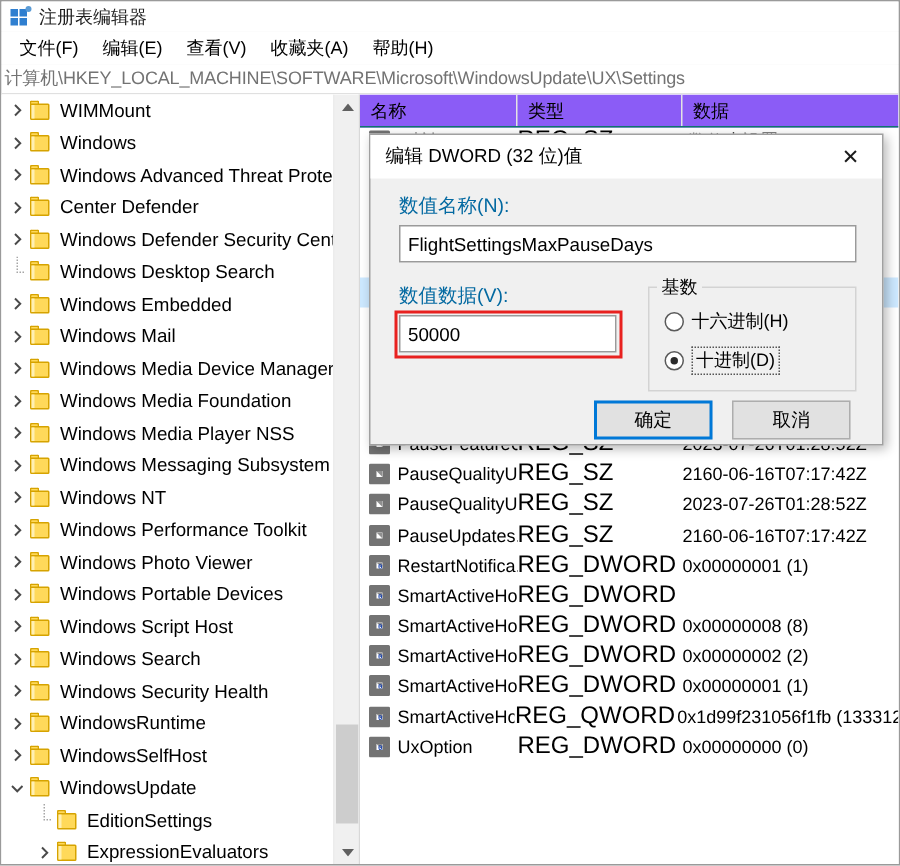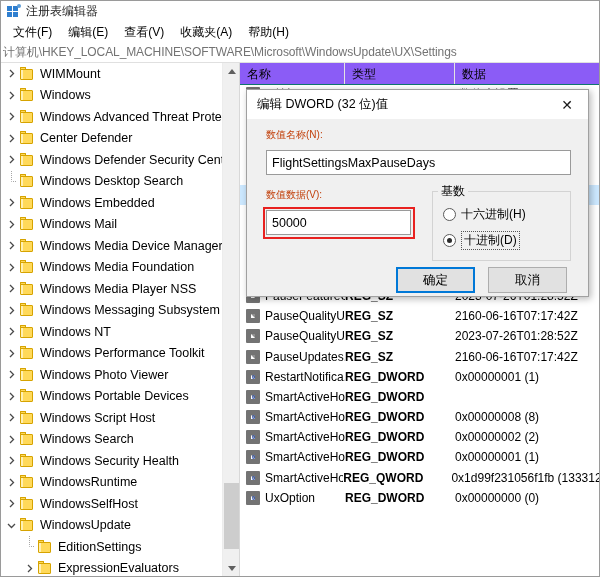--- a/index.html
+++ b/index.html
@@ -240,21 +240,21 @@
   }
   .list-row.selected { background: #cce8ff; }
   .cell-name {
     width: 105px;
     display: flex;
     align-items: center;
     padding-left: 6px;
     box-sizing: border-box;
     overflow: hidden;
   }
-  .cell-type { width: 110px; font-size: 12px; overflow: hidden; font-weight: bold; }
+  .cell-type { width: 110px; font-size: 16px; overflow: hidden; }
   .cell-data { flex: 1 1 auto; font-size: 12px; overflow: hidden; }
   .val-name { font-size: 12px; color: #000000; }
 
   
   .vico {
     width: 14px; height: 14px;
     flex: 0 0 auto;
     margin-right: 5px;
     background: #ffffff;
     border: 5px solid #737373;
@@ -321,22 +321,22 @@
     cursor: default;
   }
 
   .dlg-body {
     position: relative;
     height: 178px;
     padding: 0;
   }
   .dlg-label {
     position: absolute;
-    font-size: 10px;
-    color: #c2410c;
+    font-size: 13px;
+    color: #0369a1;
     white-space: nowrap;
   }
 
   .dlg-input {
     position: absolute;
     background: #ffffff;
     border: 1px solid #9a9a9a;
     box-sizing: border-box;
     font-size: 12.5px;
     color: #000000;

